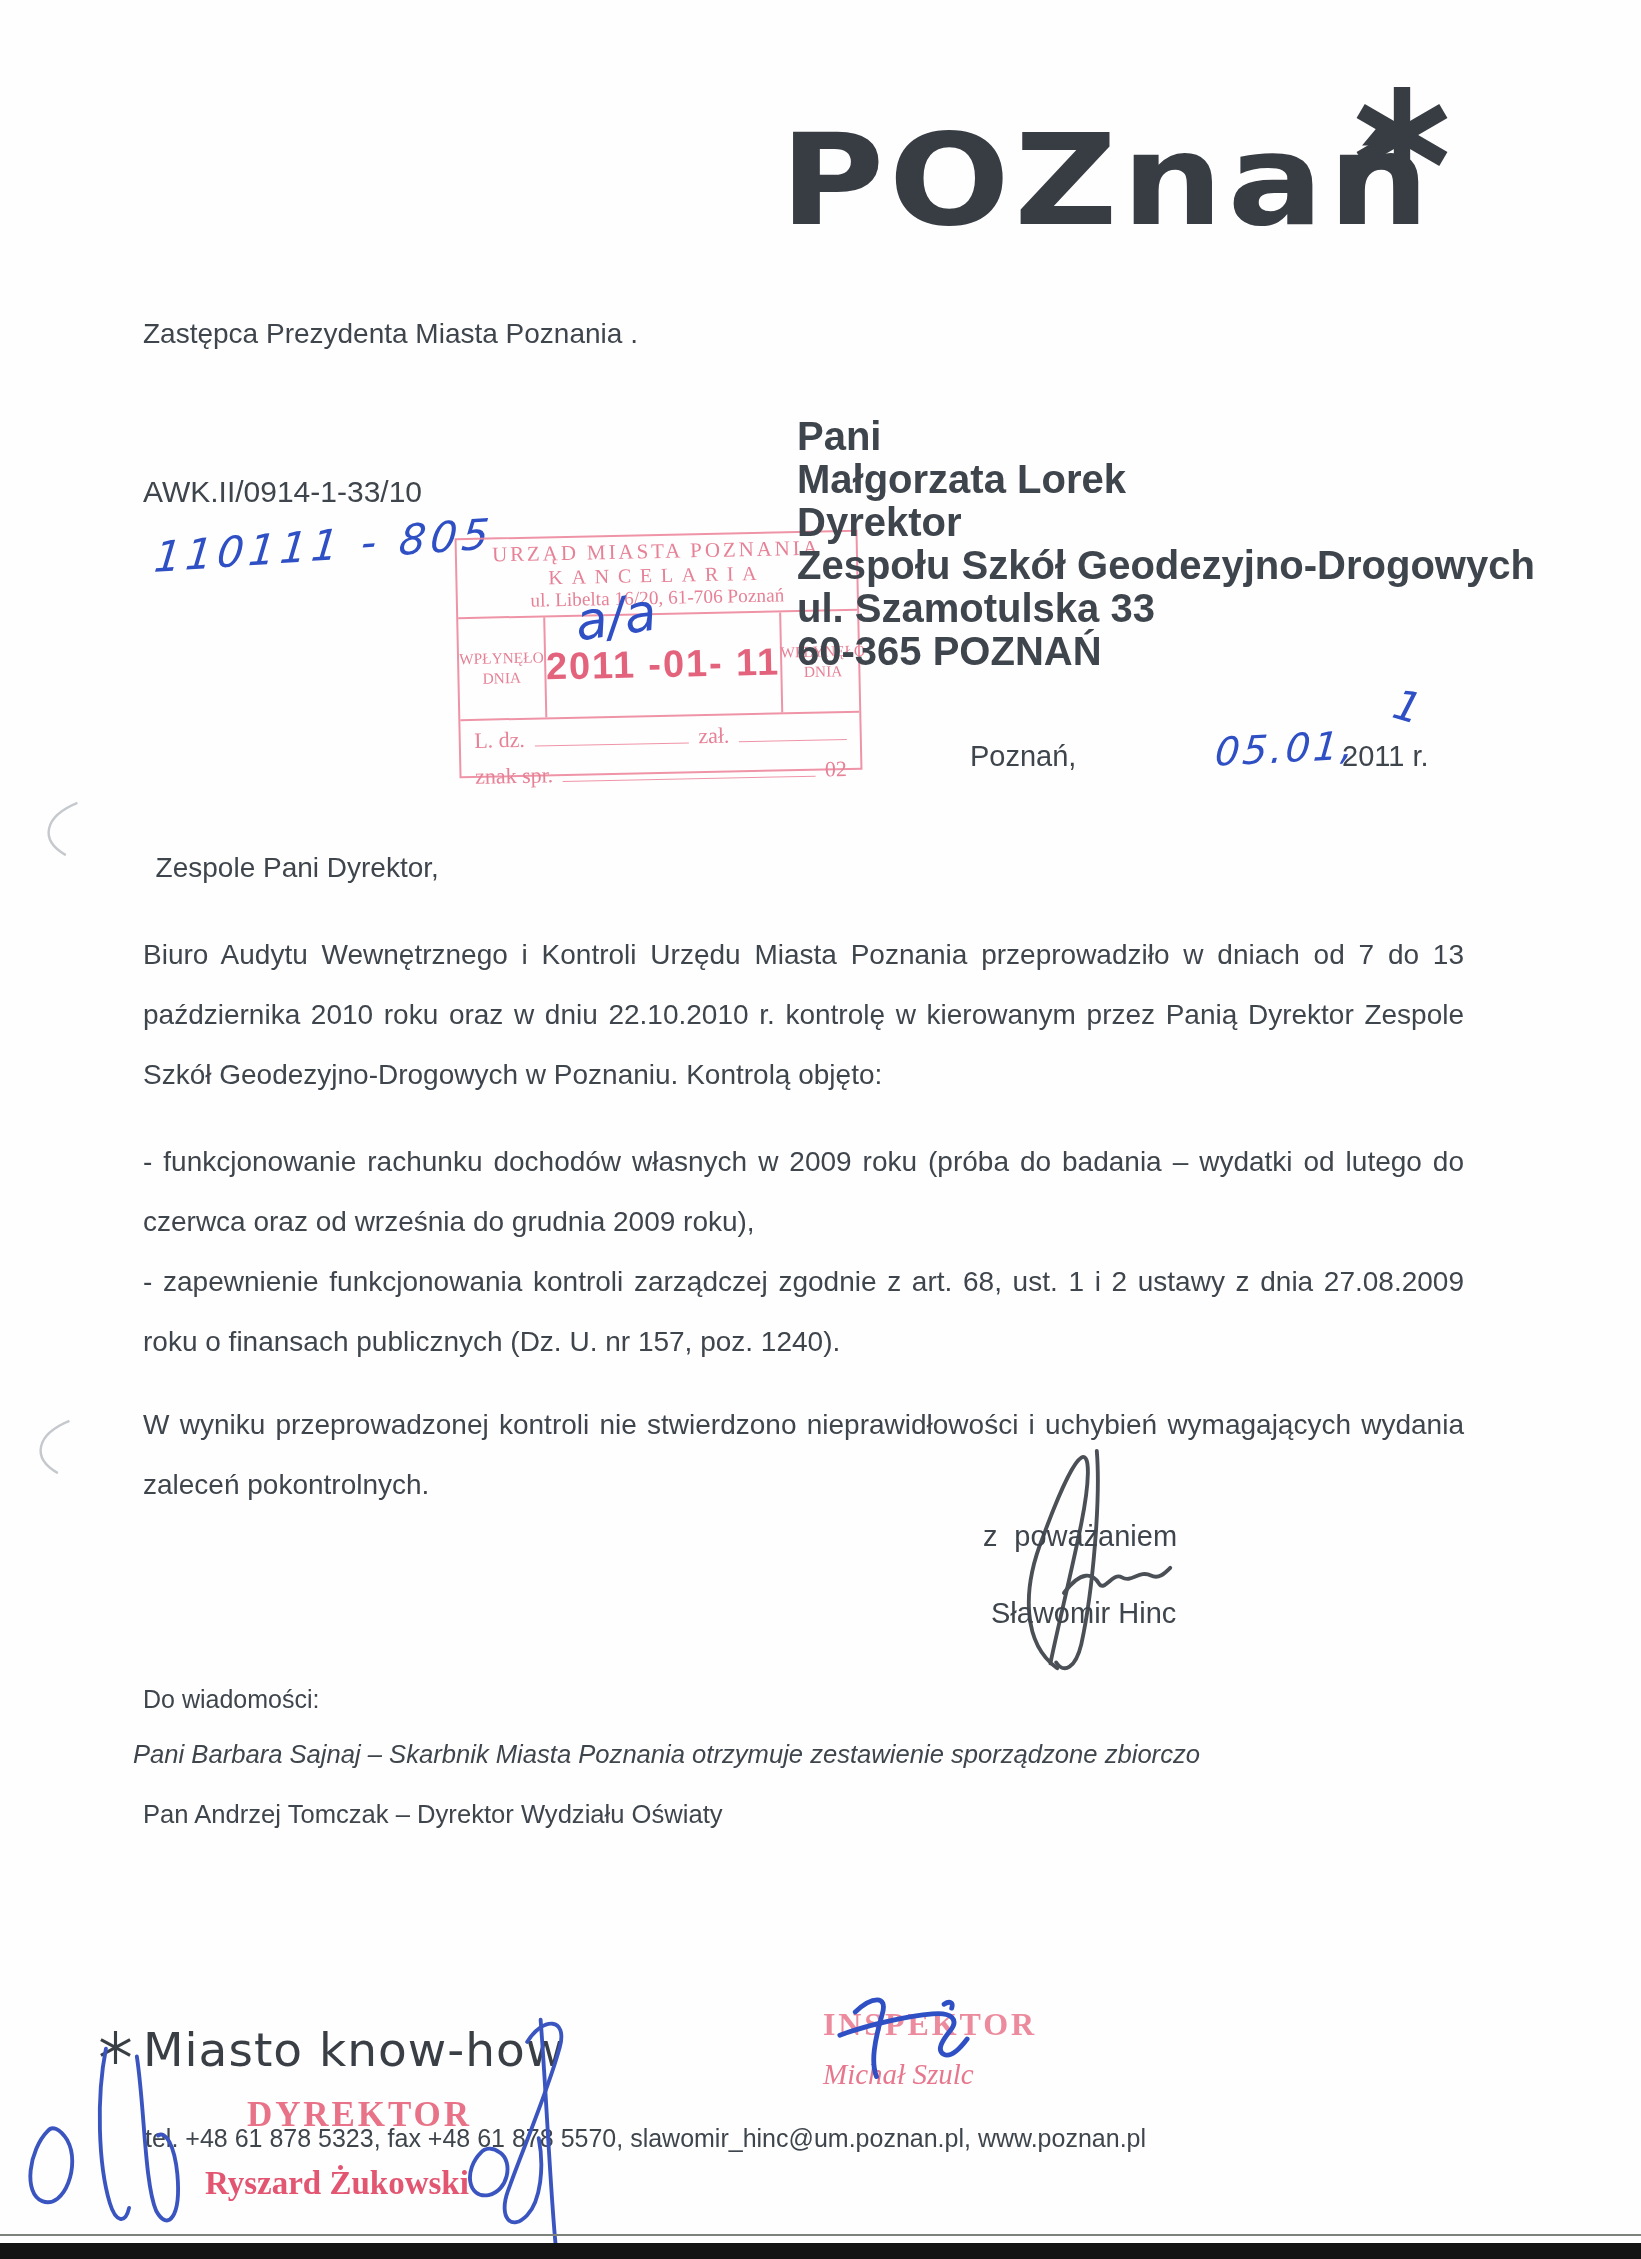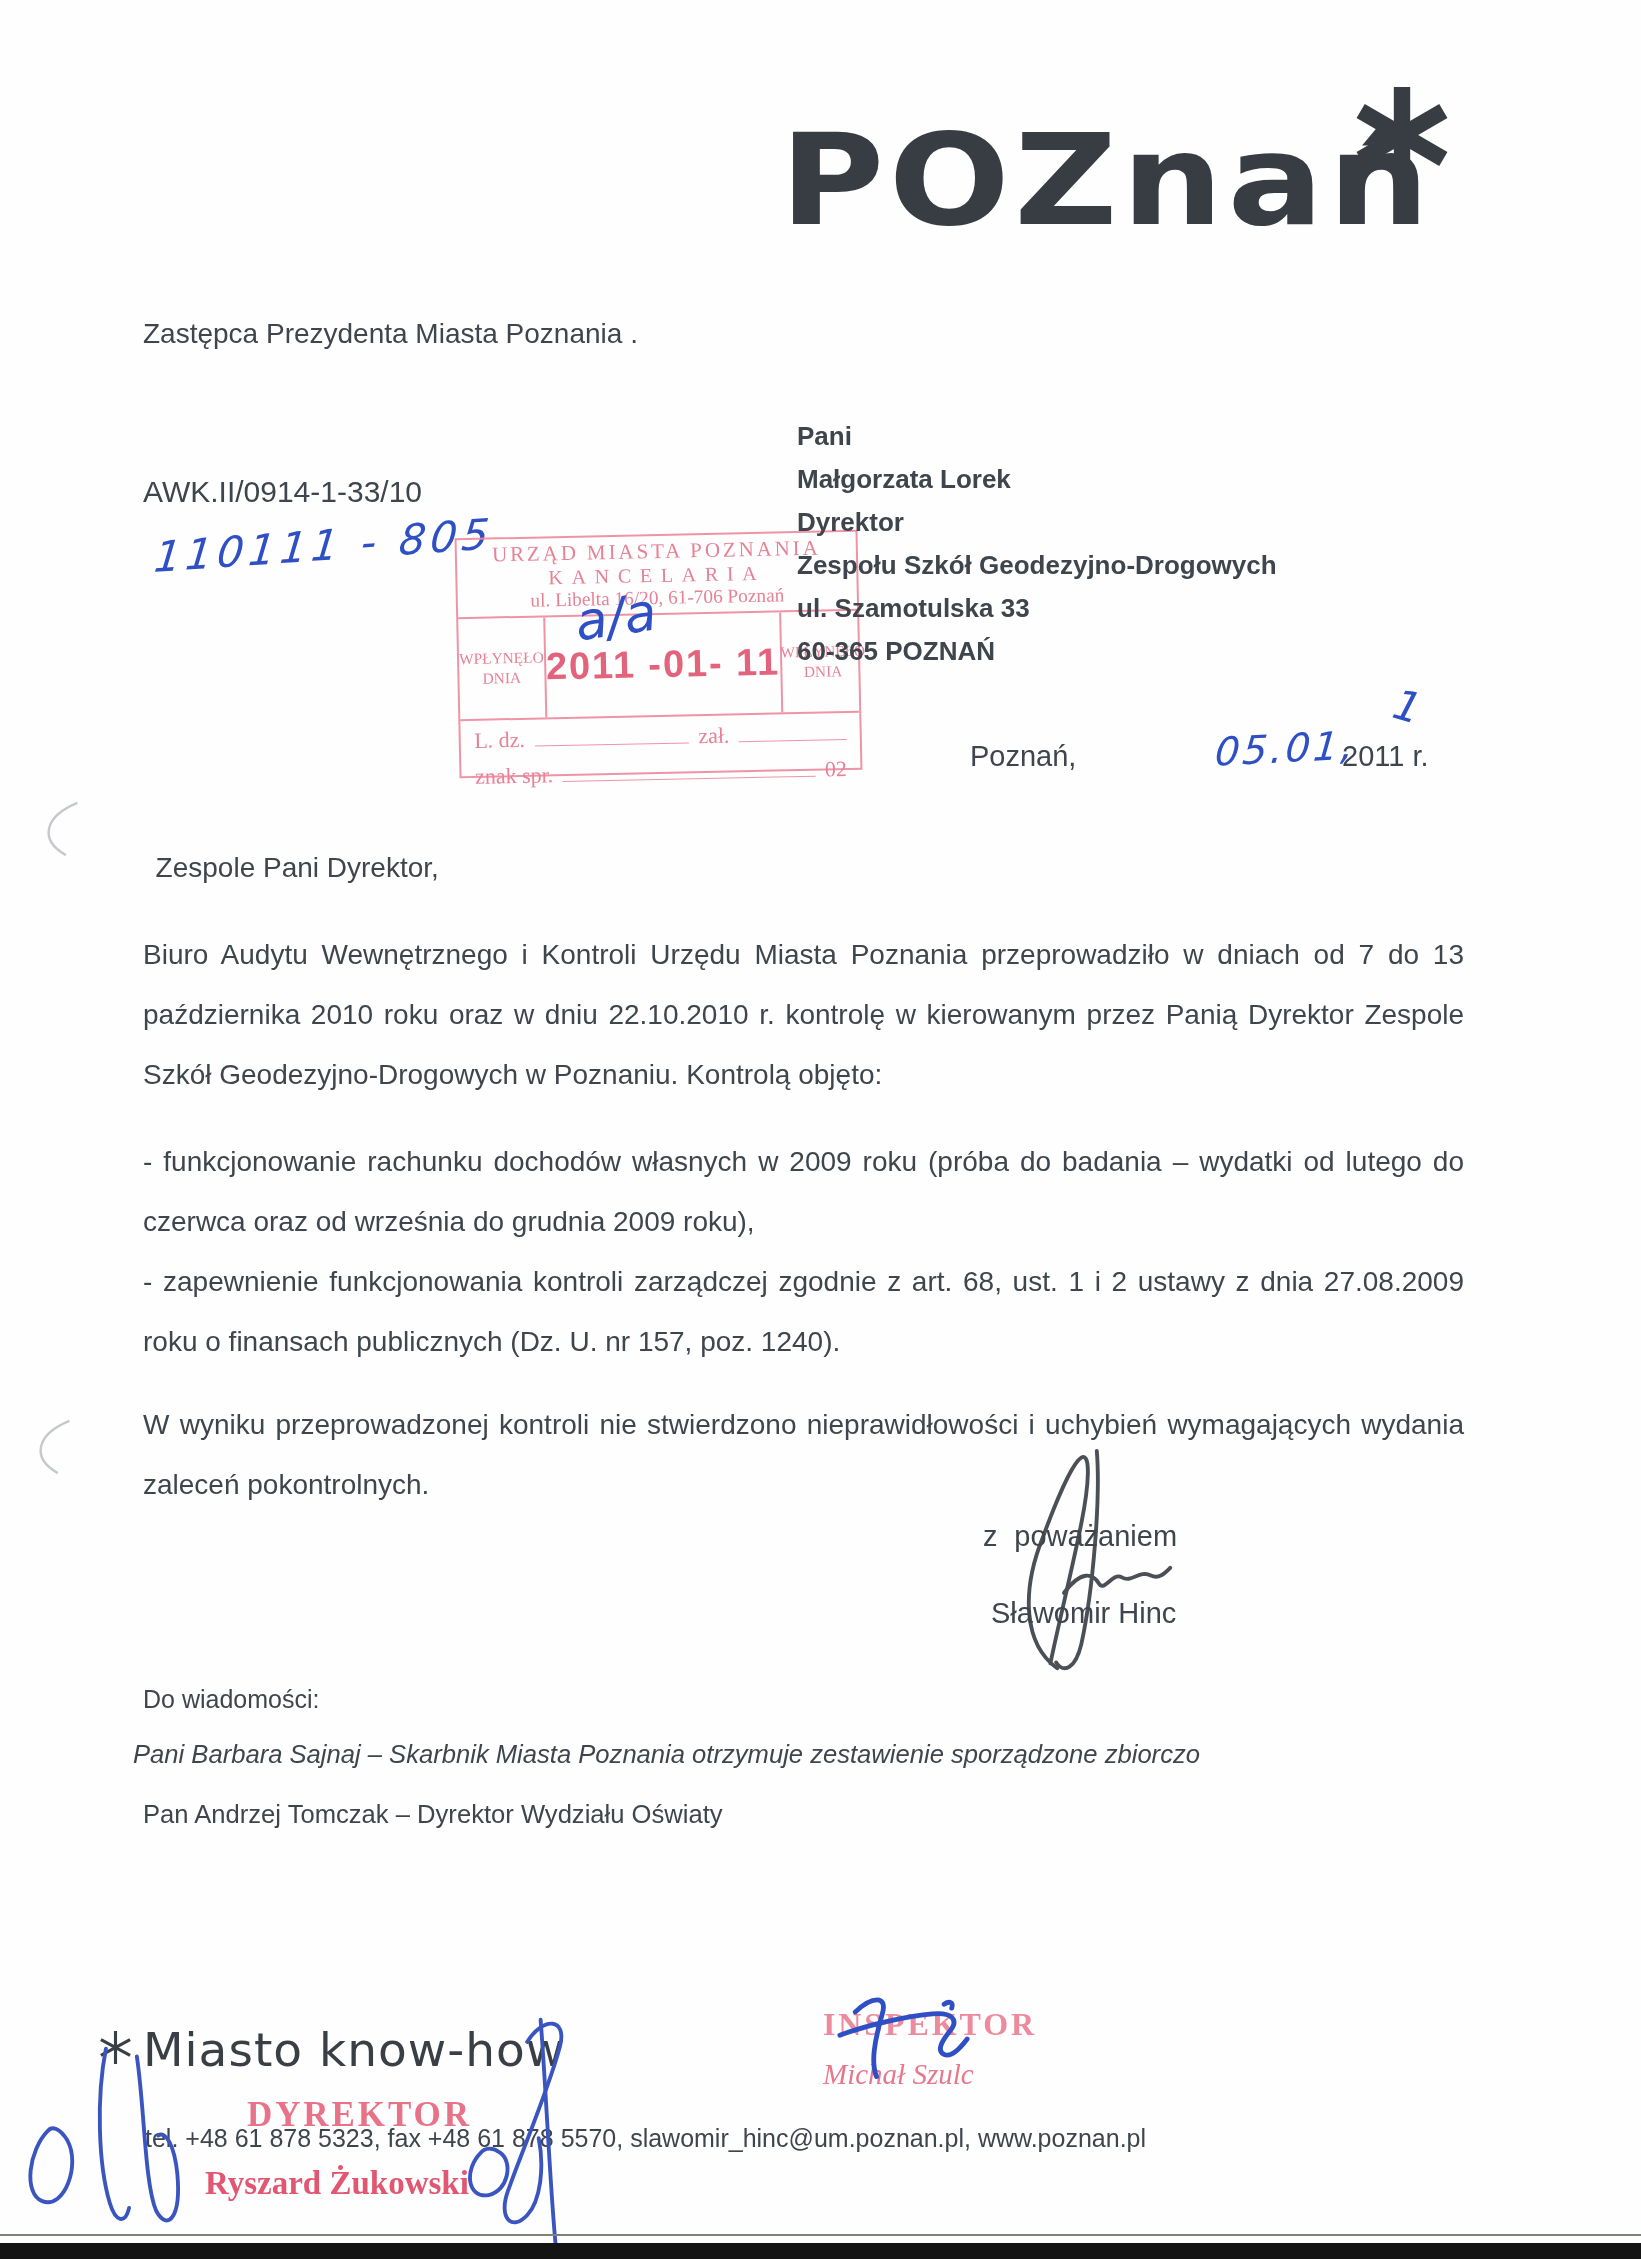--- a/index.html
+++ b/index.html
@@ -18,21 +18,21 @@
 
   
   .sender-title { font-size:28px;margin-top:32px; }
   .ref-number   { font-size:30px; }
   .hand-blue {
     color:#2f4fc5; font-style:italic; font-family:"DejaVu Sans", sans-serif;
     white-space:nowrap;
   }
   .hand-case { font-size:42px; letter-spacing:4.8px; transform:rotate(-4deg) skewX(-10deg); }
 
-  .recipient { font-size:26px; font-weight:bold; line-height:43px; white-space:nowrap; }
+  .recipient { font-size:40px; font-weight:bold; line-height:43px; white-space:nowrap; }
 
   .dateline-city { font-size:29px; }
   .hand-date { font-size:39px; letter-spacing:2.9px; transform:rotate(-3deg) skewX(-8deg); }
   .printed-year { font-size:29px; }
   .year-fix { font-size:42px; transform:rotate(16deg); }
 
   
   .stamp {
     left:457px; top:534px; width:403px; height:240px;
     border:2.9px solid #ee8ba0; color:#e4778e;

